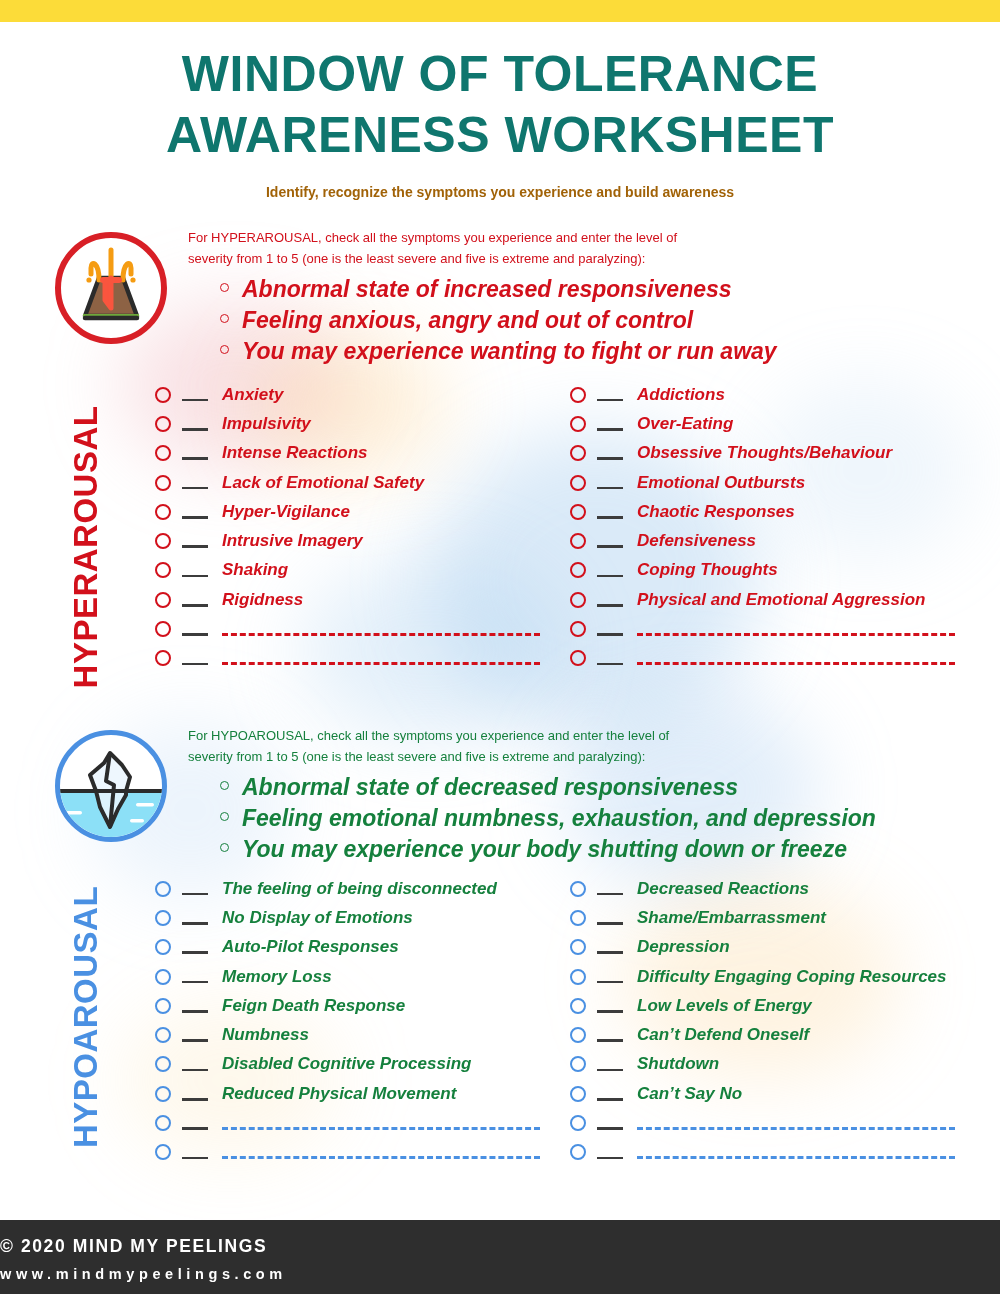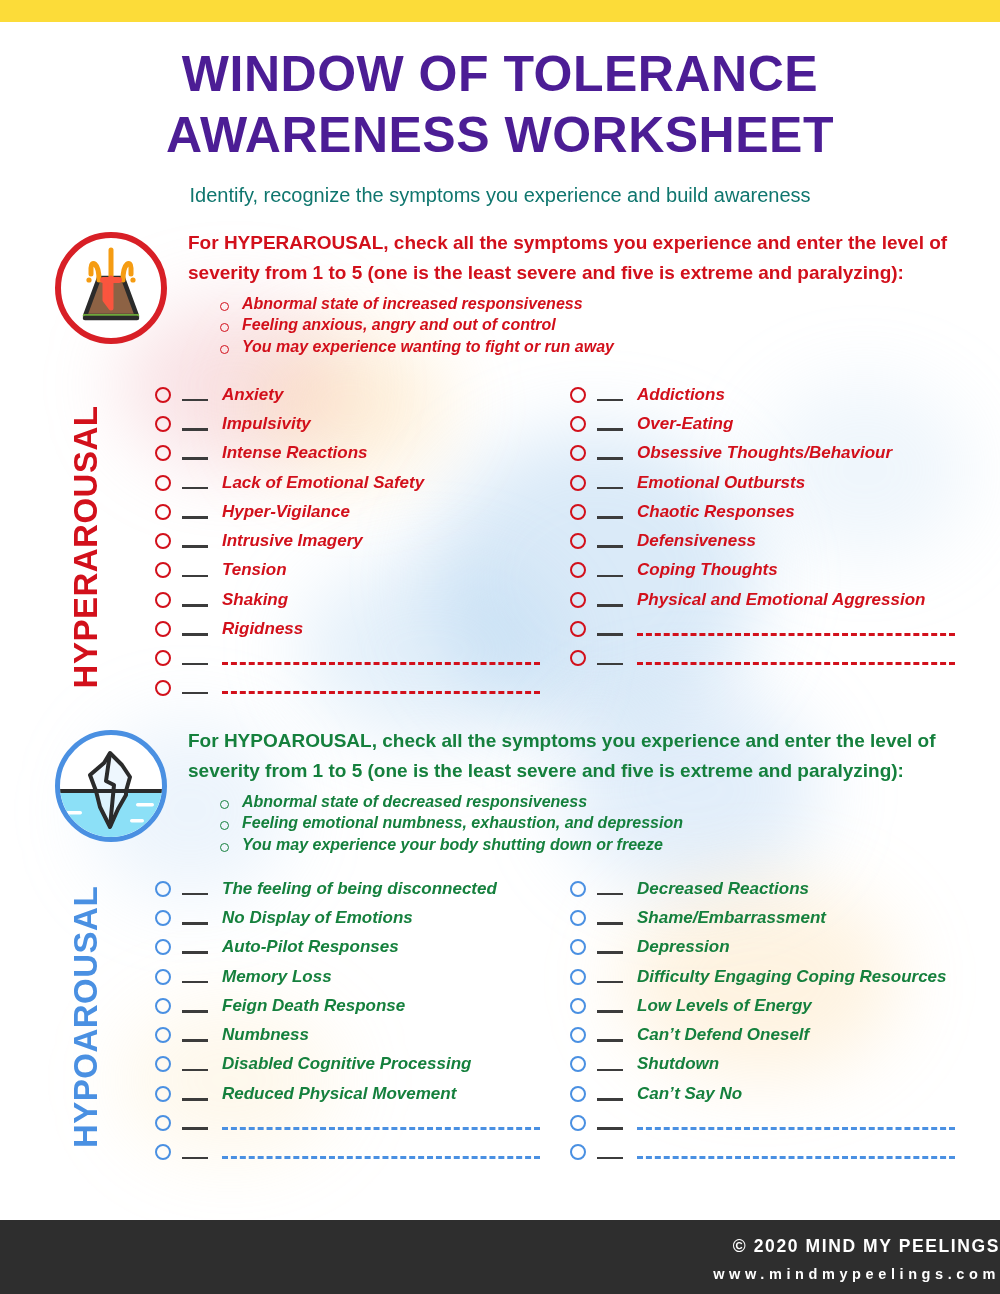--- a/index.html
+++ b/index.html
@@ -58,30 +58,30 @@
   
   .header {
     position: absolute; left: 0; top: 22px;
     width: 1000px;
     text-align: center;
     z-index: 5;
   }
   .title {
     font-size: 50px;
     font-weight: bold;
-    color: #4c1d95;
+    color: #0f766e;
     letter-spacing: 0.5px;
     line-height: 1.22;
     padding-top: 22px;
     font-stretch: condensed;
   }
   .subtitle {
-    font-size: 20px;
-    font-weight: normal;
-    color: #0f766e;
+    font-size: 14px;
+    font-weight: bold;
+    color: #a16207;
     padding-top: 18px;
   }
 
   
   .section { position: absolute; z-index: 5; }
   #section-hyper { left: 0; top: 228px;  width: 1000px; }
   #section-hypo  { left: 0; top: 726px;  width: 1000px; }
 
   .badge {
     position: absolute;
@@ -93,32 +93,32 @@
   .badge.red  { border: 6px solid #d81f26; }
   .badge.blue { border: 5px solid #4a90e2; }
   .badge svg { position: absolute; left: 0; top: 0; }
 
   .intro {
     position: absolute;
     left: 188px; top: 0;
     width: 790px;
   }
   .intro-line {
-    font-size: 19px;
-    font-weight: bold;
+    font-size: 13px;
+    font-weight: normal;
     line-height: 1.58;
   }
   .bullets {
     list-style: none;
     margin-top: 5px;
     padding-left: 32px;
   }
   .bullets li {
     position: relative;
-    font-size: 16px;
+    font-size: 23px;
     font-weight: bold;
     font-style: italic;
     line-height: 1.34;
     padding-left: 22px;
   }
   .bullets li::before {
     content: "";
     position: absolute;
     left: 0; top: 9px;
     width: 7px; height: 7px;
@@ -193,21 +193,21 @@
   .dash-line.red  { color: #d2101b; }
   .dash-line.blue { color: #4a90e2; }
 
   
   .footer {
     position: absolute;
     left: 0; bottom: 0;
     width: 1000px; height: 74px;
     background: #2e2e2e;
     color: #ffffff;
-    text-align: right;
+    text-align: left;
     z-index: 6;
     padding-top: 16px;
   }
   .footer-copy {
     font-size: 17.5px;
     font-weight: bold;
     letter-spacing: 1.6px;
   }
   .footer-url {
     font-size: 14.5px;
@@ -294,25 +294,20 @@
           </div>
         <div class="row">
             <span class="circle red"></span>
             <span class="score-line"></span>
             <span class="item-label red-txt">Hyper-Vigilance</span>
           </div>
         <div class="row">
             <span class="circle red"></span>
             <span class="score-line"></span>
             <span class="item-label red-txt">Intrusive Imagery</span>
-          </div>
-        <div class="row">
-            <span class="circle red"></span>
-            <span class="score-line"></span>
-            <span class="item-label red-txt">Tension</span>
           </div>
         <div class="row">
             <span class="circle red"></span>
             <span class="score-line"></span>
             <span class="item-label red-txt">Shaking</span>
           </div>
         <div class="row">
             <span class="circle red"></span>
             <span class="score-line"></span>
             <span class="item-label red-txt">Rigidness</span>

